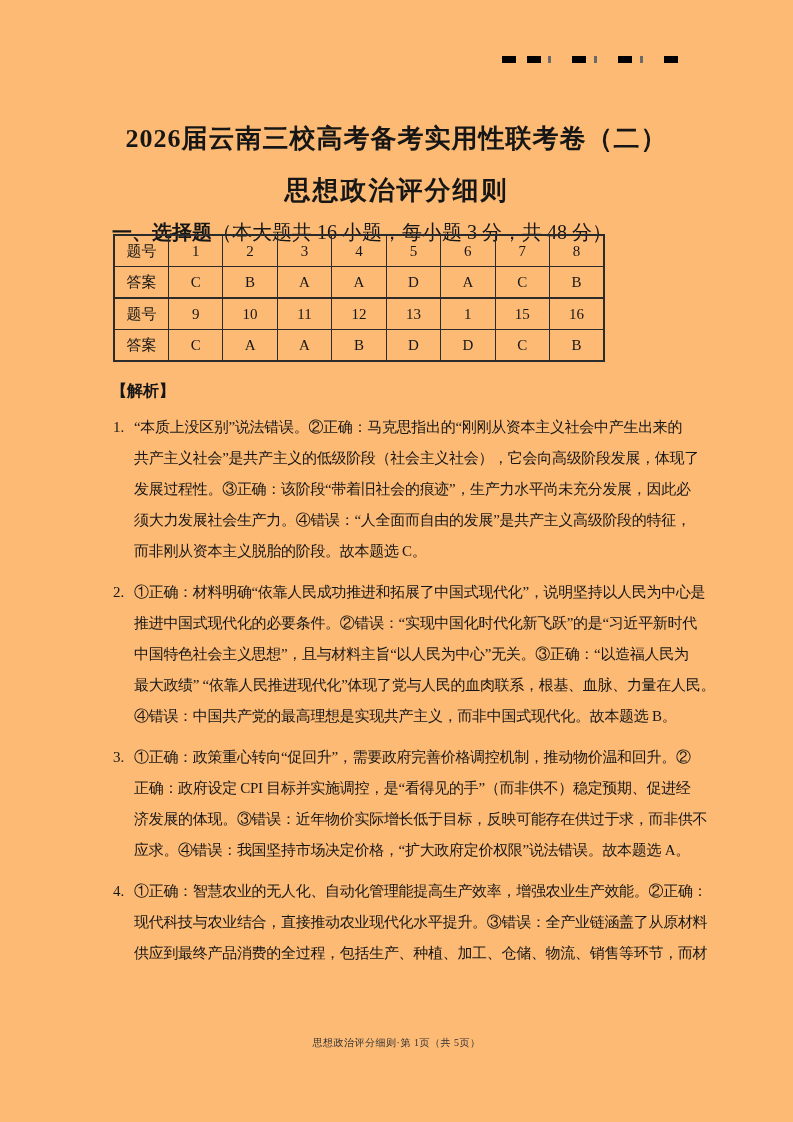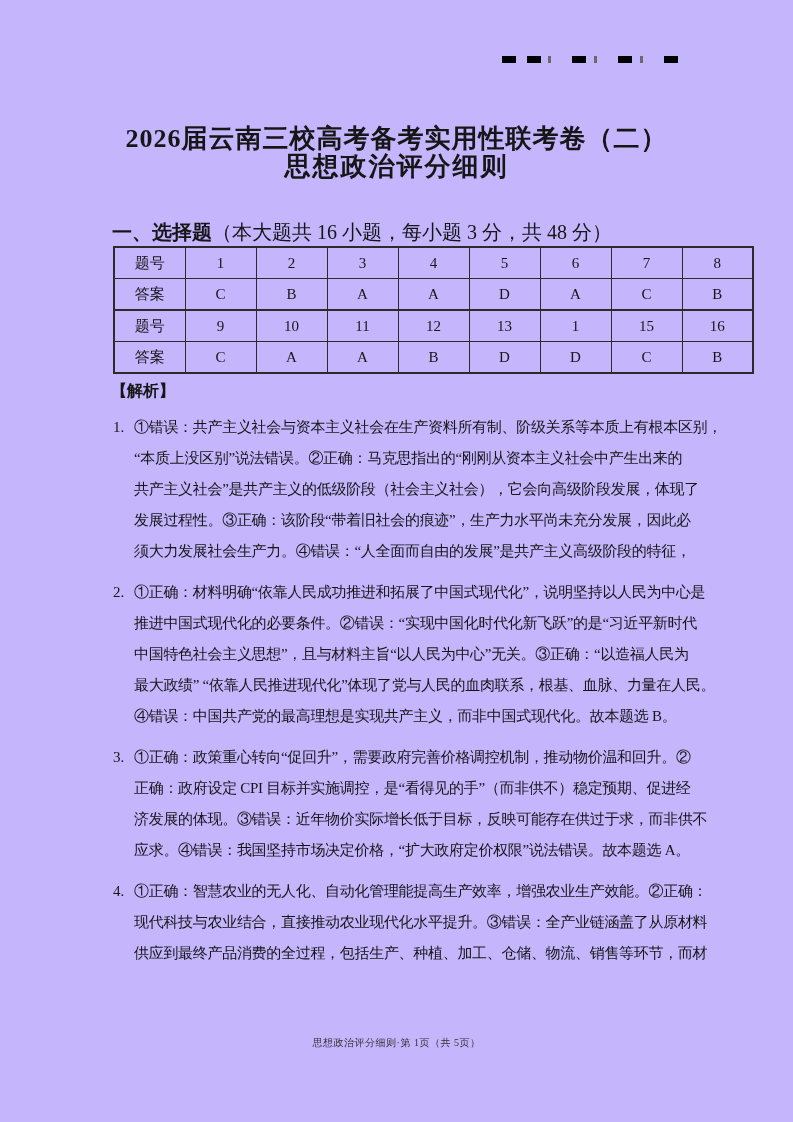--- a/index.html
+++ b/index.html
@@ -1,45 +1,45 @@
 <!DOCTYPE html>
 <html><head>
 <meta charset="utf-8">
 <style>
   html,body{margin:0;padding:0;background:#ffffff;}
   .page{
     position:relative;
     width:793px;height:1122px;
-    background:#c4b5fd;
+    background:#fdba74;
     color:#161616;
     font-family:"Liberation Serif","DejaVu Serif",serif;
     overflow:hidden;
   }
   
   .reg-marks{position:absolute;top:56px;left:502px;height:7px;display:flex;align-items:center;}
   .reg-marks .mk{height:7px;background:#000;display:inline-block;}
   .reg-marks .w{width:14px;}
   .reg-marks .t{width:3px;background:#6a6a6a;}
 
   .title{
     position:absolute;top:121px;left:0;width:100%;
     text-align:center;font-size:26px;font-weight:bold;letter-spacing:1px;
   }
   .subtitle{
-    position:absolute;top:149px;left:0;width:100%;
+    position:absolute;top:173px;left:0;width:100%;
     text-align:center;font-size:26px;font-weight:bold;letter-spacing:2px;
   }
   .section-heading{
     position:absolute;top:219px;left:112px;
     font-size:20px;white-space:nowrap;
   }
   .section-heading .b{font-weight:bold;}
 
   table.answers{
-    position:absolute;top:246px;left:113px;width:641px;
+    position:absolute;top:234px;left:113px;width:492px;
     border-collapse:collapse;table-layout:fixed;
     text-align:center;font-size:15px;
     border:2px solid #2b2b2b;
   }
   table.answers td{
     border:1px solid #2b2b2b;
     height:30px;padding:0;vertical-align:middle;
   }
   table.answers tr.sep td{border-top:2px solid #2b2b2b;}
 
@@ -131,25 +131,25 @@
     </tr>
   </tbody>
     </table>
 
   <div class="analysis-label">【解析】</div>
 
   <div class="analysis">
 
     <div class="item">
       <span class="num">1.</span>
-      <div class="line">①错误：共产主义社会与资本主义社会在生产资料所有制、阶级关系等本质上有根本区别，</div>
       <div class="line">“本质上没区别”说法错误。②正确：马克思指出的“刚刚从资本主义社会中产生出来的</div>
       <div class="line">共产主义社会”是共产主义的低级阶段（社会主义社会），它会向高级阶段发展，体现了</div>
       <div class="line">发展过程性。③正确：该阶段“带着旧社会的痕迹”，生产力水平尚未充分发展，因此必</div>
       <div class="line">须大力发展社会生产力。④错误：“人全面而自由的发展”是共产主义高级阶段的特征，</div>
+      <div class="line">而非刚从资本主义脱胎的阶段。故本题选 C。</div>
     </div>
 
     <div class="item">
       <span class="num">2.</span>
       <div class="line">①正确：材料明确“依靠人民成功推进和拓展了中国式现代化”，说明坚持以人民为中心是</div>
       <div class="line">推进中国式现代化的必要条件。②错误：“实现中国化时代化新飞跃”的是“习近平新时代</div>
       <div class="line">中国特色社会主义思想”，且与材料主旨“以人民为中心”无关。③正确：“以造福人民为</div>
       <div class="line">最大政绩” “依靠人民推进现代化”体现了党与人民的血肉联系，根基、血脉、力量在人民。</div>
       <div class="line">④错误：中国共产党的最高理想是实现共产主义，而非中国式现代化。故本题选 B。</div>
     </div>

